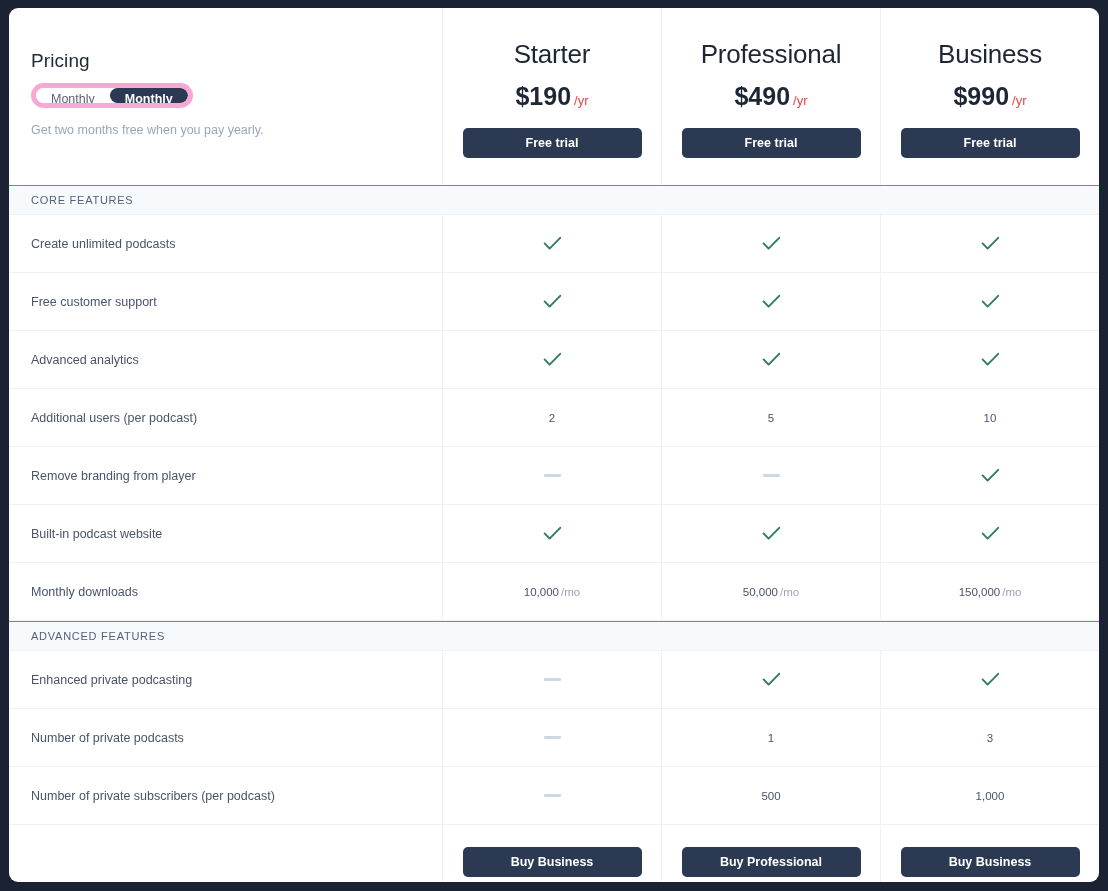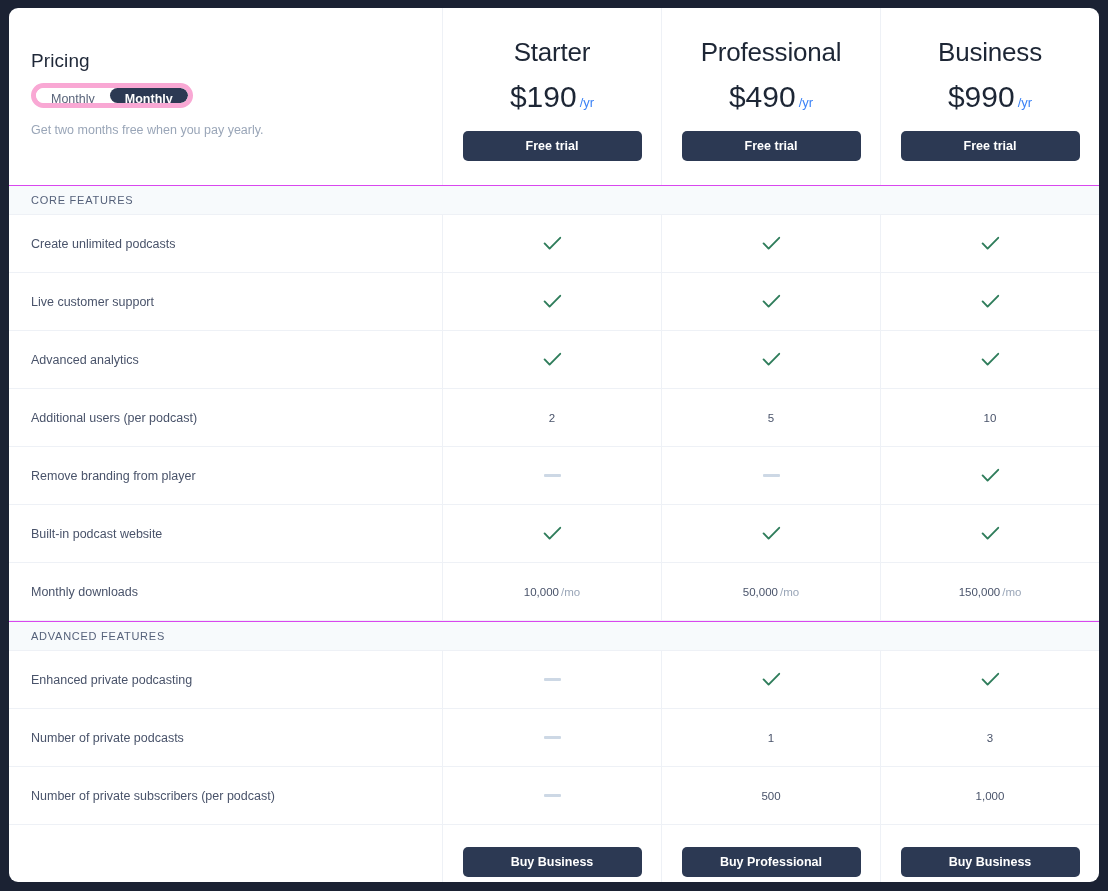--- a/index.html
+++ b/index.html
@@ -99,27 +99,27 @@
     color: #1d2635;
     font-weight: 400;
     letter-spacing: -.2px;
     margin-bottom: 12px;
   }
   .plan-price-line {
     margin-bottom: 17px;
     white-space: nowrap;
   }
   .plan-price {
-    font-size: 30px;
+    font-size: 25px;
     color: #1d2635;
-    font-weight: 400;
+    font-weight: 700;
   }
   .plan-period {
     font-size: 13px;
-    color: #3b82f6;
+    color: #ef4444;
     margin-left: 3px;
   }
   .btn {
     display: block;
     width: 179px;
     height: 30px;
     line-height: 30px;
     background: #2c3953;
     color: #ffffff;
     font-size: 12.5px;
@@ -248,21 +248,21 @@
           </div>
           <div class="col-plan">
             <span class="cell-check">
               <svg width="19" height="15" viewBox="0 0 19 15" fill="none">
                 <path d="M1.6 7.4 L6.6 12.6 L17.2 1.8" stroke="#2f7d5b" stroke-width="1.9" stroke-linecap="round" stroke-linejoin="round"></path>
               </svg>
             </span>
           </div>
         </div>
         <div class="row feat-row">
-          <div class="col-label feat-label">Live customer support</div>
+          <div class="col-label feat-label">Free customer support</div>
           <div class="col-plan">
             <span class="cell-check">
               <svg width="19" height="15" viewBox="0 0 19 15" fill="none">
                 <path d="M1.6 7.4 L6.6 12.6 L17.2 1.8" stroke="#2f7d5b" stroke-width="1.9" stroke-linecap="round" stroke-linejoin="round"></path>
               </svg>
             </span>
           </div>
           <div class="col-plan">
             <span class="cell-check">
               <svg width="19" height="15" viewBox="0 0 19 15" fill="none">

